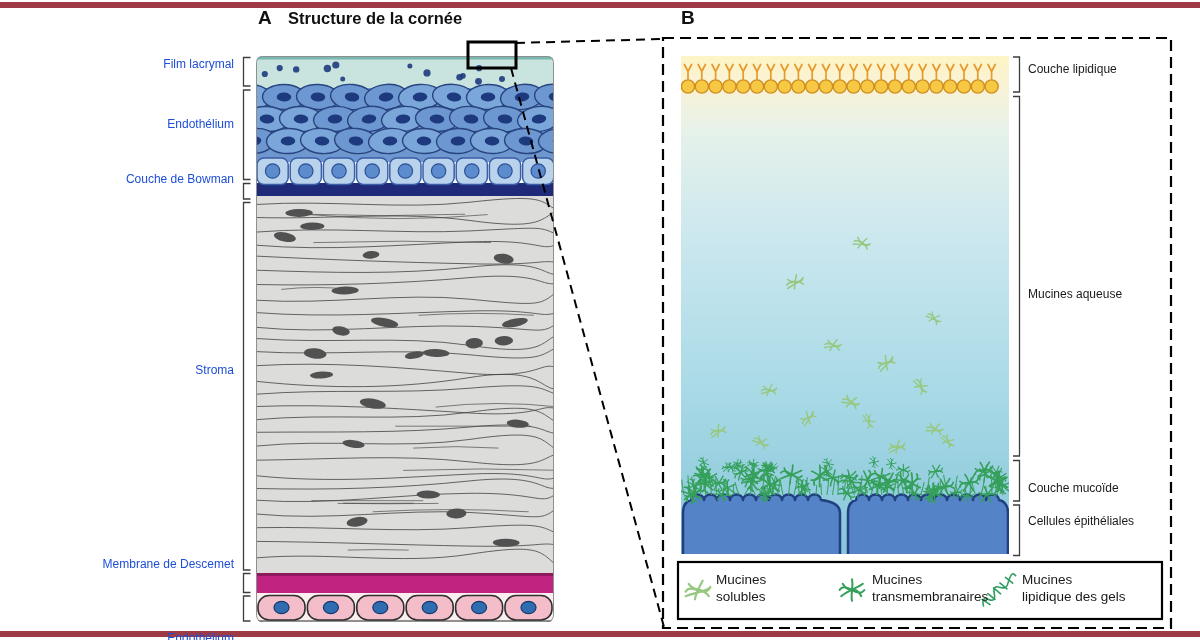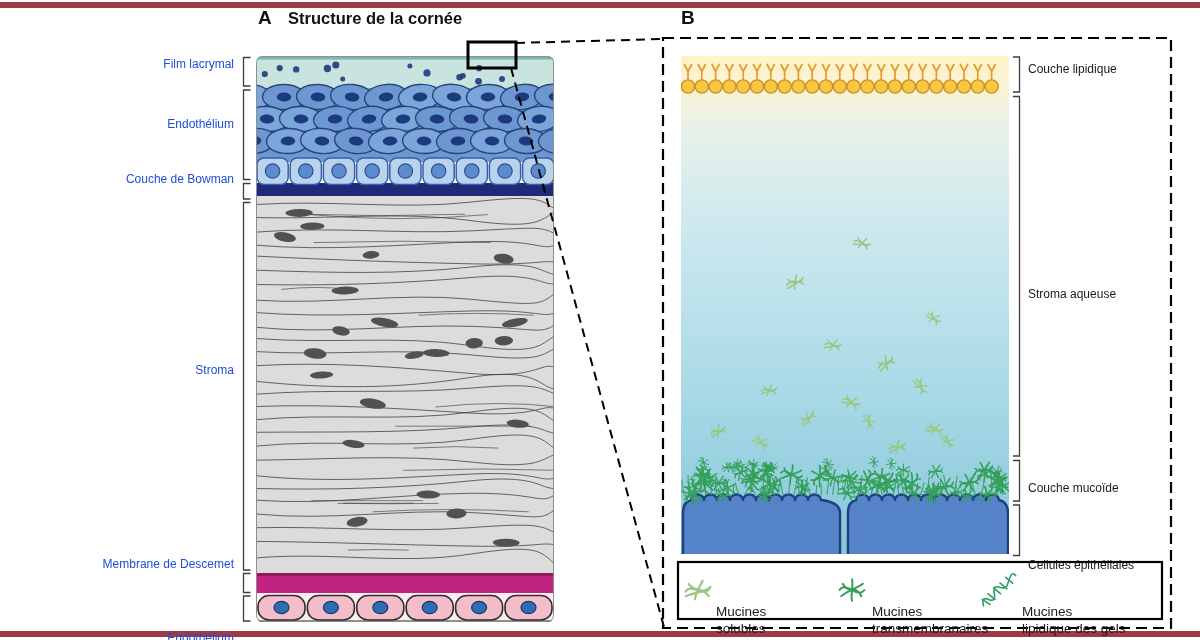--- a/index.html
+++ b/index.html
@@ -3,22 +3,22 @@
 <meta charset="utf-8">
 <style>
   * { margin:0; padding:0; box-sizing:border-box; }
   body { background:#ffffff; font-family:"Liberation Sans", sans-serif; }
   #stage { position:relative; width:1200px; height:640px; background:#ffffff; overflow:hidden; color:#111; }
   .bar { position:absolute; left:0; width:1200px; height:5.5px; }
   .panel-letter { position:absolute; font-weight:700; font-size:19px; color:#111; }
   .panel-title  { position:absolute; font-weight:700; font-size:16.5px; color:#111; }
   .lblA { position:absolute; right:966px; font-size:12px; text-align:left; white-space:nowrap; color:#1d4ed8; }
   .lblB { position:absolute; left:1028px; font-size:12px; white-space:nowrap; color:#1a1a1a; }
-  .lblB.wrap { white-space:normal; width:120px; line-height:19px;margin-top:47px; }
-  .legend-text { position:absolute; font-size:13.5px; line-height:16.5px; color:#1a1a1a;margin-top:32px; }
+  .lblB.wrap { white-space:normal; width:120px; line-height:24px; }
+  .legend-text { position:absolute; font-size:13.5px; line-height:16.5px; color:#1a1a1a; }
   svg.art { position:absolute; left:0; top:0; }
 </style>
 </head>
 <body>
 
 <div id="stage">
 
   <div class="bar" style="top: 2px; background: rgb(157, 58, 69);"></div>
   <div class="bar" style="top: 631px; background: rgb(157, 58, 69);"></div>
 
@@ -527,21 +527,21 @@
   </svg>
 
   <div class="lblA" style="top:57px">Film lacrymal</div>
   <div class="lblA" style="top:117px">Endothélium</div>
   <div class="lblA" style="top:172px">Couche de Bowman</div>
   <div class="lblA" style="top:363px">Stroma</div>
   <div class="lblA" style="top:557px">Membrane de Descemet</div>
   <div class="lblA" style="top:631px">Endothélium</div>
 
   <div class="lblB" style="top:62px">Couche lipidique</div>
-  <div class="lblB" style="top:287px">Stroma aqueuse</div>
+  <div class="lblB" style="top:287px">Mucines aqueuse</div>
   <div class="lblB" style="top:481px">Couche mucoïde</div>
   <div class="lblB wrap" style="top:509px">Cellules épithéliales</div>
 
   <div class="legend-text" style="left:716px;top:572px">
     <div>Mucines</div>
     <div>solubles</div>
   </div>
   <div class="legend-text" style="left:872px;top:572px">
     <div>Mucines</div>
     <div>transmembranaires</div>

